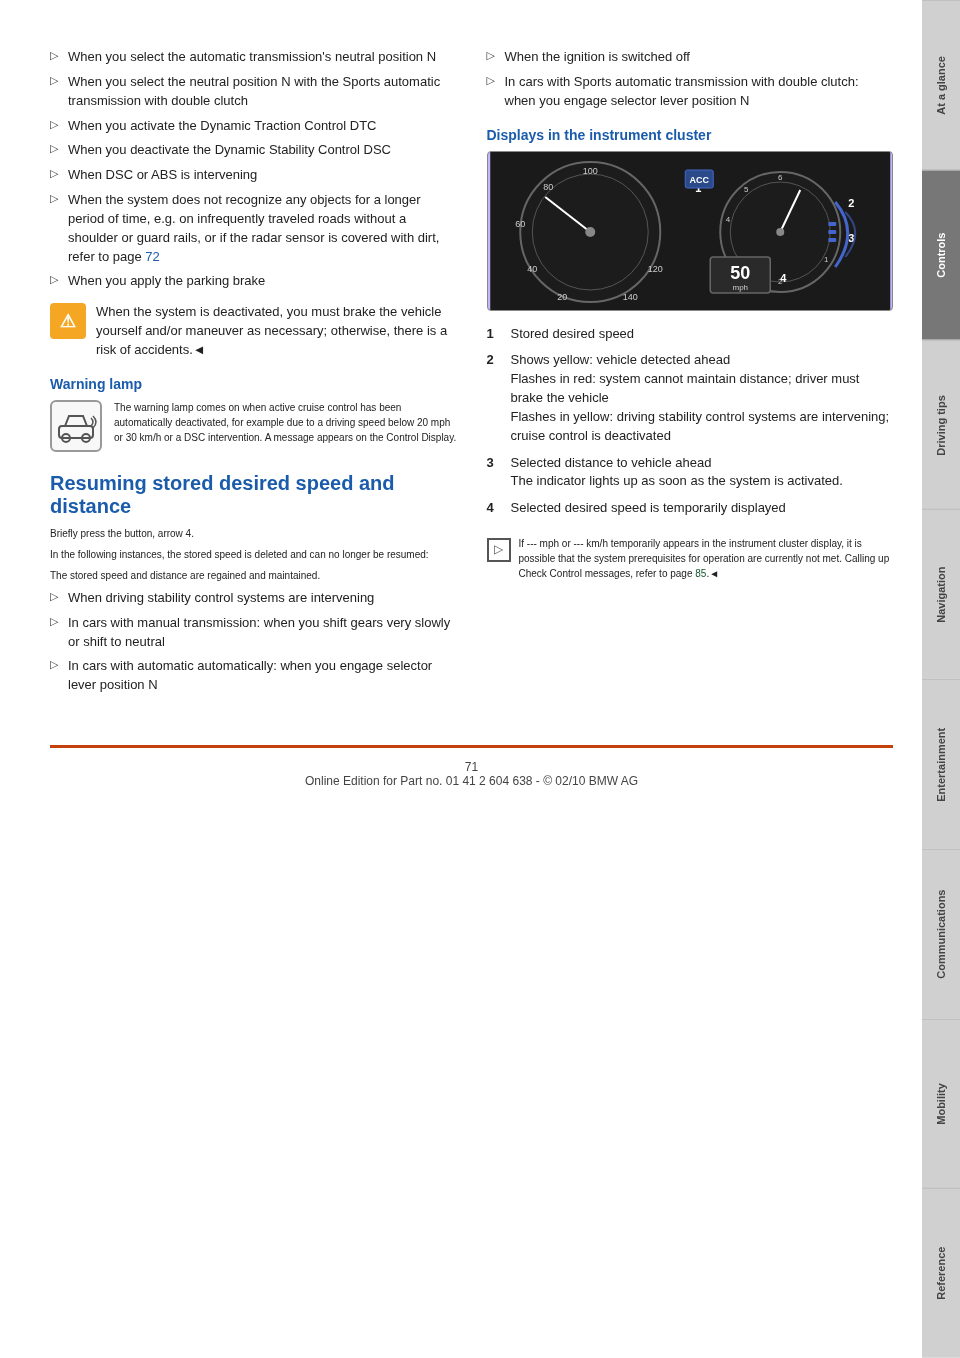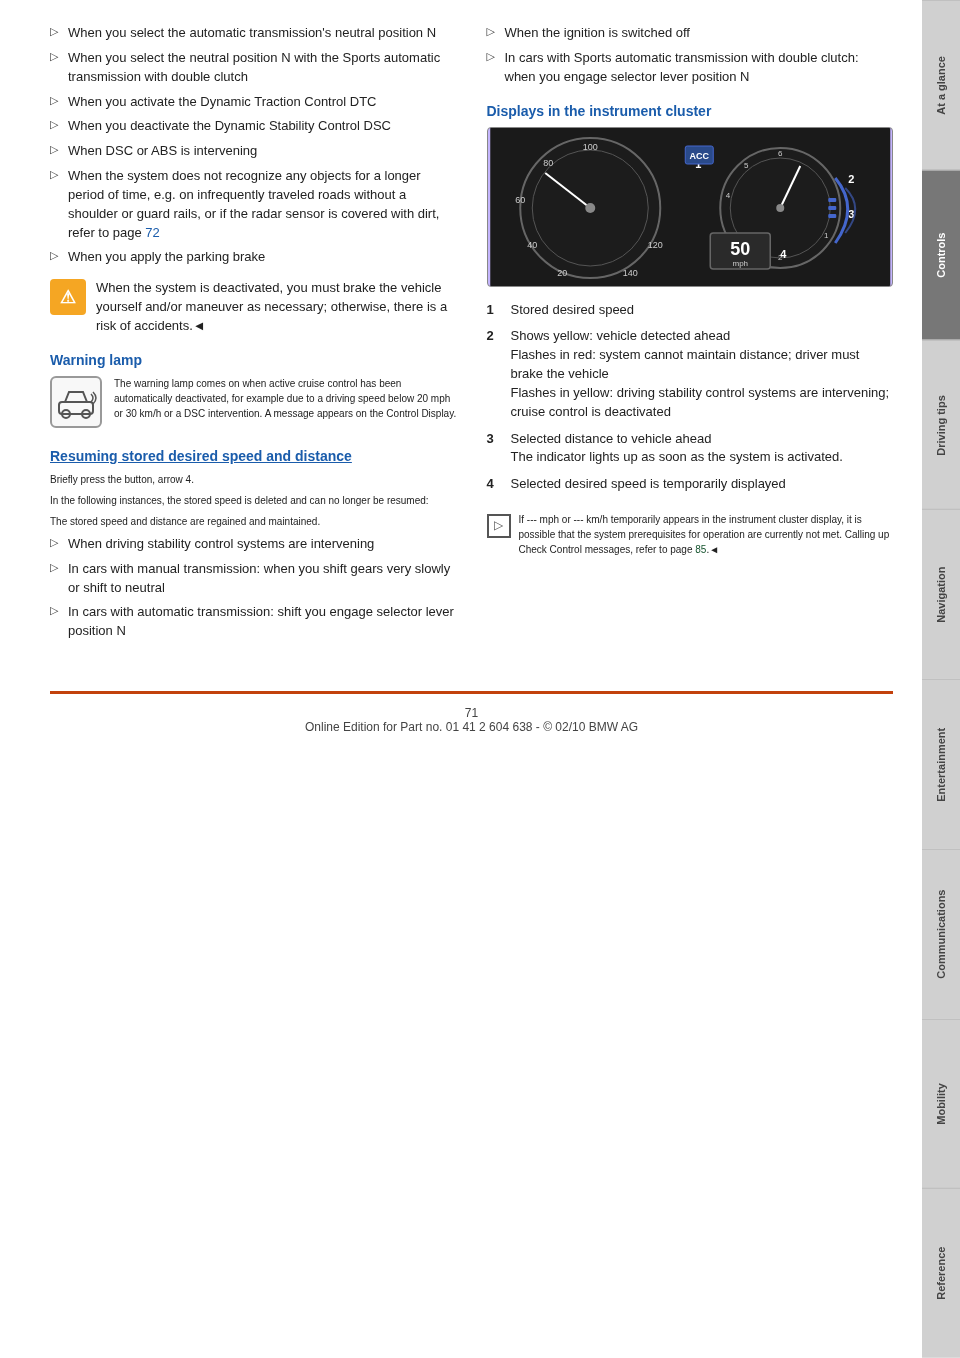--- a/index.html
+++ b/index.html
@@ -45,21 +45,21 @@
       color: #fff;
     }
     .sidebar-tab.controls-tab {
       background: #777;
       color: #fff;
     }
 
     
     .main-content {
       margin-right: 17px;
-      padding: 24px 50px 60px 50px;
+      padding: 48px 50px 60px 50px;
       min-height: 1300px;
     }
 
     
     .columns {
       display: flex;
       gap: 30px;
     }
     .col-left {
       flex: 1;
@@ -123,24 +123,23 @@
     .section-heading {
       color: #1a5cab;
       font-size: 14px;
       font-weight: bold;
       margin: 16px 0 8px 0;
     }
 
     
     .subsection-heading {
       color: #1a5cab;
-      font-size: 14px;
+      font-size: 20px;
       font-weight: bold;
       margin: 20px 0 8px 0;
-      text-decoration: underline;
     }
 
     
     .warning-lamp-box {
       display: flex;
       align-items: flex-start;
       gap: 12px;
       margin-bottom: 12px;
     }
 
@@ -290,21 +289,21 @@
 
       <div class="subsection-heading">Resuming stored desired speed and distance</div>
 
       <p class="body-text">Briefly press the button, arrow 4.</p>
       <p class="body-text">In the following instances, the stored speed is deleted and can no longer be resumed:</p>
       <p class="body-text">The stored speed and distance are regained and maintained.</p>
 
       <ul class="bullet-list">
         <li>When driving stability control systems are intervening</li>
         <li>In cars with manual transmission: when you shift gears very slowly or shift to neutral</li>
-        <li>In cars with automatic transmission: shift you engage selector lever position N</li>
+        <li>In cars with automatic automatically: when you engage selector lever position N</li>
       </ul>
 
     </div>
 
     <div class="col-right">
 
       <ul class="bullet-list">
         <li>When the ignition is switched off</li>
         <li>In cars with Sports automatic transmission with double clutch: when you engage selector lever position N</li>
       </ul>

